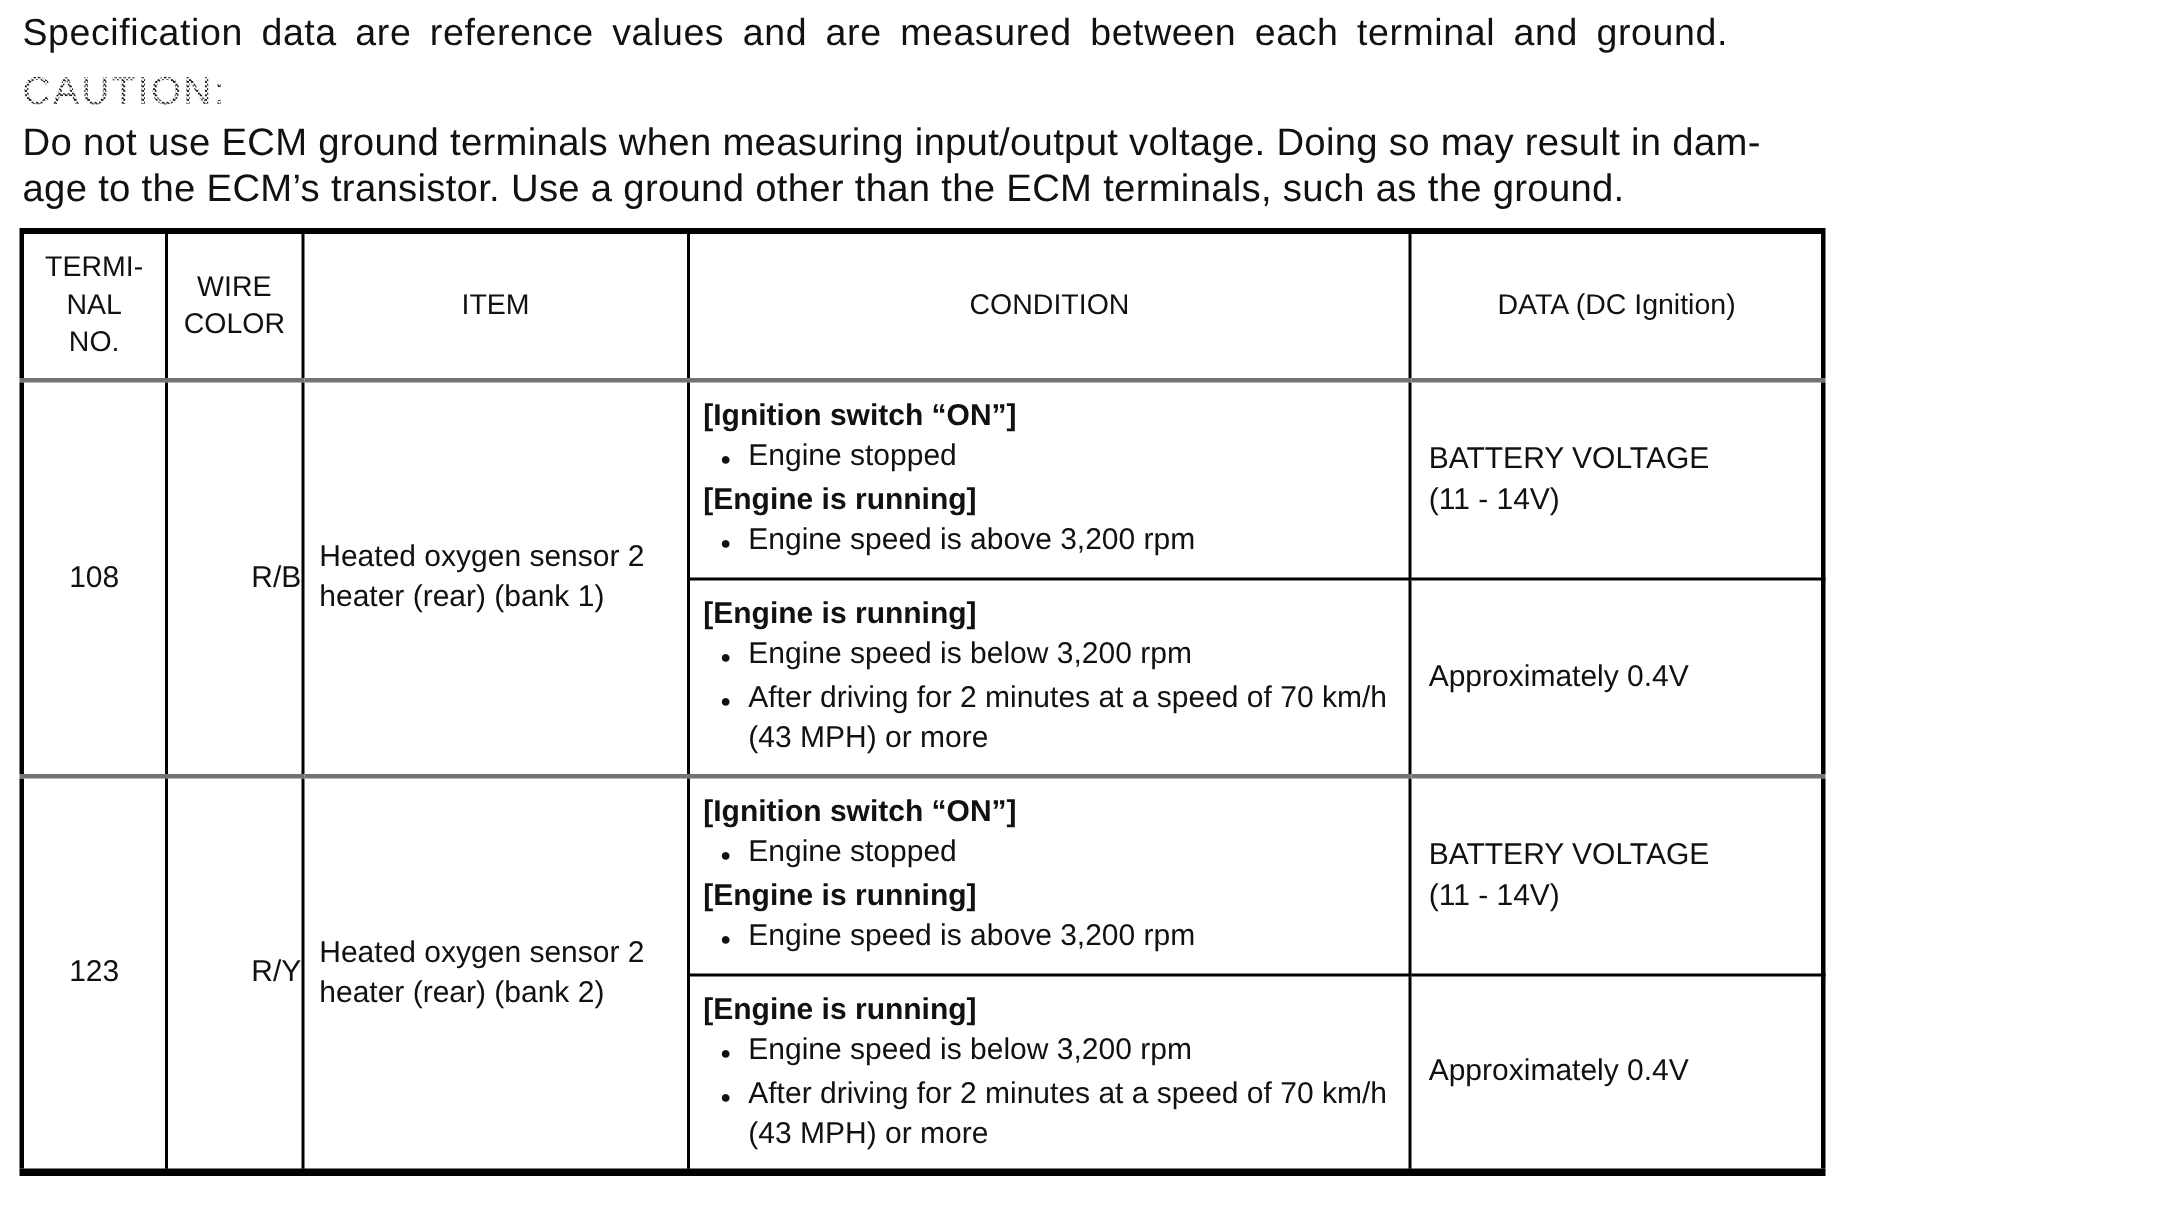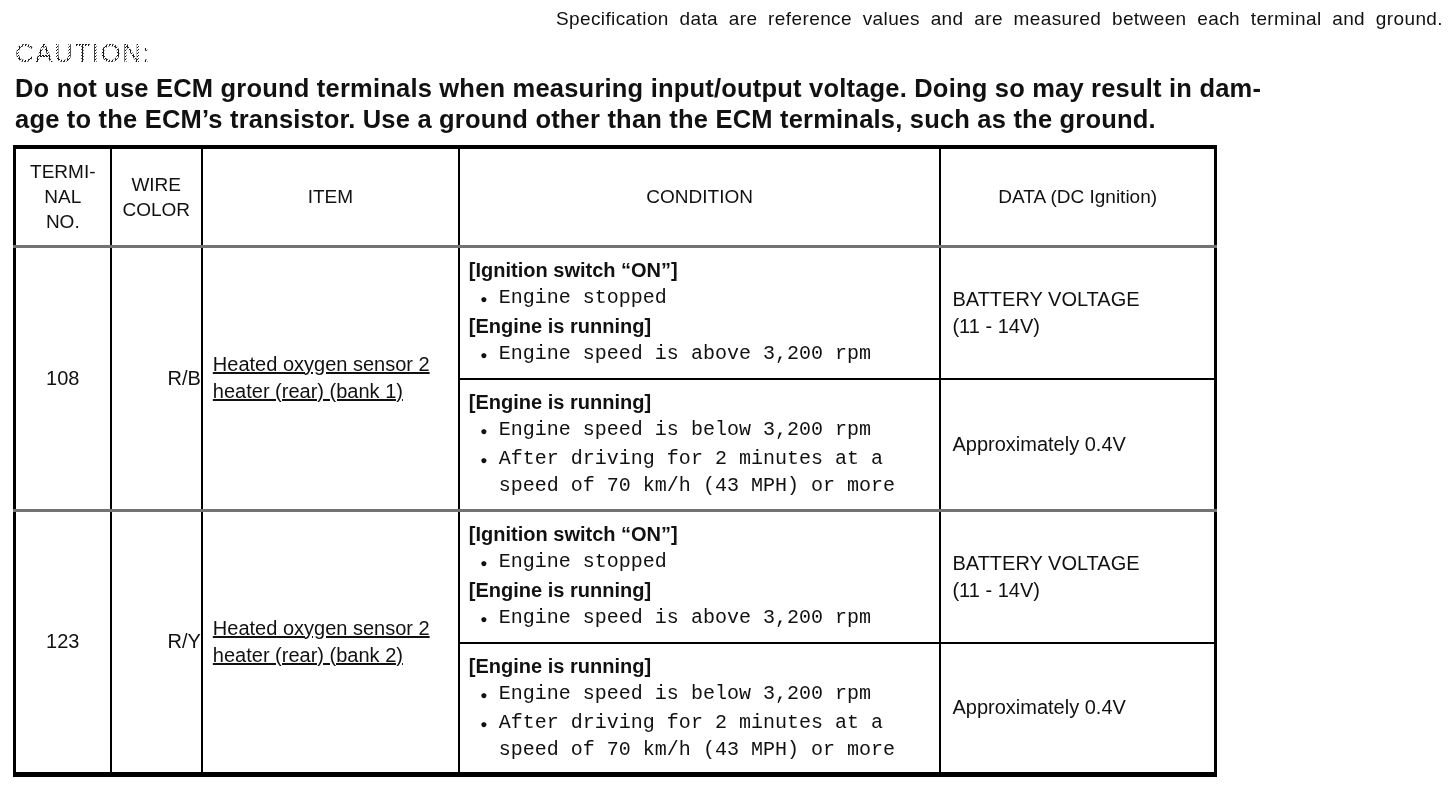--- a/index.html
+++ b/index.html
@@ -5,41 +5,40 @@
   * { margin: 0; padding: 0; box-sizing: border-box; }
   html, body { background: #fff; }
   body {
     width: 1456px; height: 806px;
     font-family: "Liberation Sans", sans-serif;
     color: #111;
     padding: 6px 13px 0 13px;
     overflow: hidden;
   }
   .intro {
-    font-size: 19px;
+    font-size: 25px;
     letter-spacing: 0.4px;
     word-spacing: 5px;
     padding: 2px 0 6px 2px;
     white-space: nowrap;
-    text-align: right;
   }
   .caution-label {
     display: inline-block;
     font-weight: 400;
     font-size: 26px;
     letter-spacing: 1.5px;
     margin: 2px 0 2px 2px;
     color: transparent;
     background-image: repeating-conic-gradient(#1a1a1a 0% 25%, #ffffff 0% 50%);
     background-size: 3px 3px;
     -webkit-background-clip: text;
     background-clip: text;
   }
   .caution-text {
-    font-weight: 700;
+    font-weight: 400;
     font-size: 25.5px;
     line-height: 31px;
     letter-spacing: 0.2px;
     white-space: pre-line;
     padding: 2px 0 8px 2px;
   }
   table.spec {
     width: 1204px;
     border-collapse: collapse;
     table-layout: fixed;
@@ -57,35 +56,35 @@
     font-size: 19px;
     text-align: center;
     height: 99px;
     white-space: pre-line;
     line-height: 25px;
   }
   tr.group-start td { border-top: 3px solid #737373; }
   td { font-size: 20px; }
   td.c-terminal { text-align: center; }
   td.c-wire { padding-left: 15px; text-align: right; }
-  td.c-item { padding: 6px 8px 6px 10px; line-height: 27px; text-decoration: underline; }
+  td.c-item { padding: 6px 8px 6px 10px; line-height: 27px; }
   td.c-cond { padding: 8px 8px 8px 9px; vertical-align: top; }
   td.c-data { padding-left: 11px; line-height: 27px; white-space: pre-line; }
   tr.sub-a { height: 133px; }
   tr.sub-b { height: 131px; }
   .cline { line-height: 27px; }
   .chead { font-weight: 700; }
   .bullet { display: flex; align-items: baseline; }
   .bdot {
     flex: 0 0 30px;
     text-align: center;
     font-size: 12px;
     line-height: 27px;
   }
-  .btext { flex: 1 1 auto; line-height: 27px; font-family: Liberation Mono, monospace; }
+  .btext { flex: 1 1 auto; line-height: 27px; }
 </style>
 </head>
 <body>
 
 
 
 <div class="intro">Specification data are reference values and are measured between each terminal and ground.</div>
 <div class="caution-label">CAUTION:</div>
 <div class="caution-text">Do not use ECM ground terminals when measuring input/output voltage. Doing so may result in dam-
 age to the ECM’s transistor. Use a ground other than the ECM terminals, such as the ground.</div>

